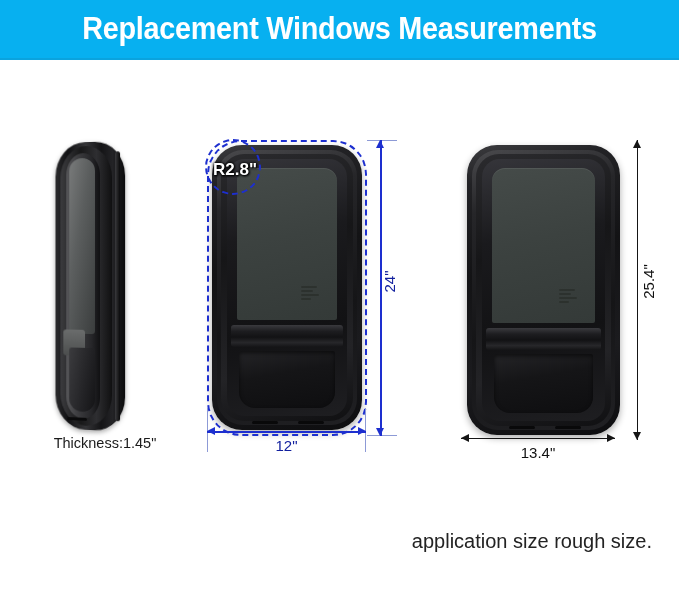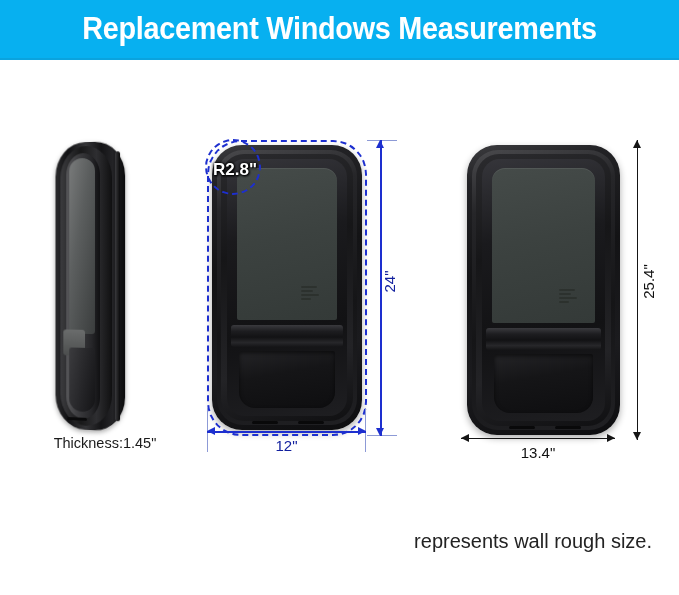--- a/index.html
+++ b/index.html
@@ -300,17 +300,17 @@
     <div class="dim-text-v black-txt" style="left:623px;top:213px;width:50px;text-align:center;">25.4"</div>
 
     <div class="dim-line-h" style="left:461px;top:378px;width:154px;">
       <div class="dim-stroke-h" style="background:#151515;height:1.4px;"></div>
       <div class="arrow arrow-left" style="left:0;top:-3.6px;border-right:8px solid #151515;"></div>
       <div class="arrow arrow-right" style="right:0;top:-3.6px;border-left:8px solid #151515;"></div>
     </div>
     <div class="dim-text-h black-txt" style="left:461px;top:384px;width:154px;">13.4"</div>
 
     <div class="notice">
-      <span class="notice-l2">represents wall rough size.</span>
+      <span class="notice-l2">application size rough size.</span>
     </div>
 
   </div>
 </div>
 
 </body></html>

